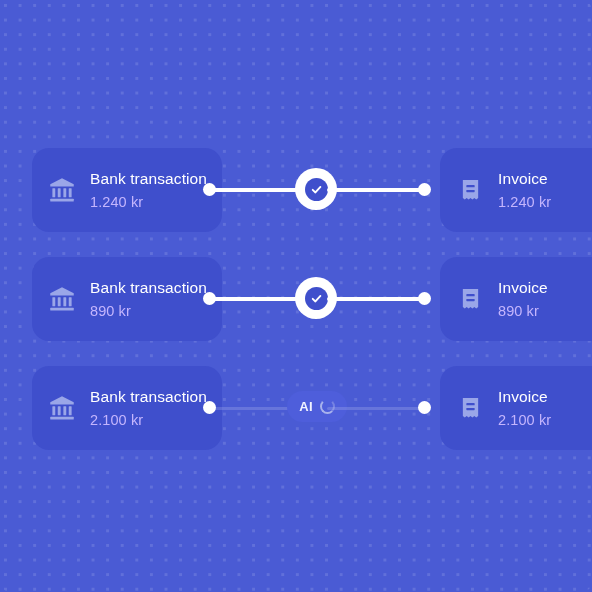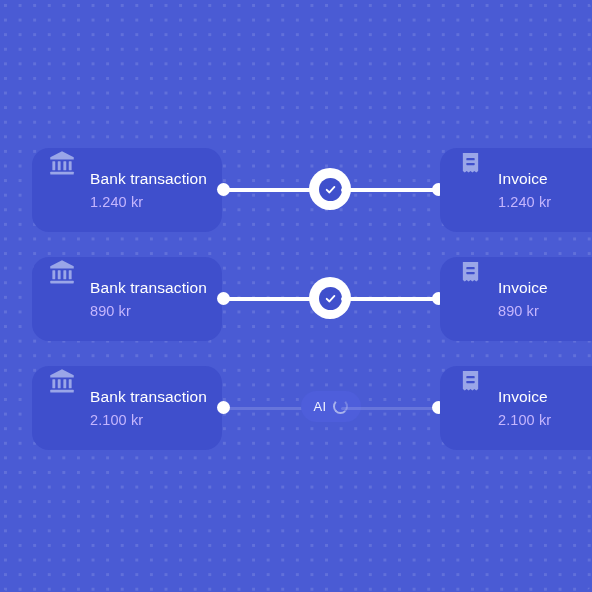--- a/index.html
+++ b/index.html
@@ -39,20 +39,21 @@
   .row-3 { top: 366px; }
 
   
   .card {
     position: absolute;
     top: 0;
     height: 84px;
     border-radius: 17px;
     background: #3f4fcc;
     display: flex;
+    align-items: center;
     box-sizing: border-box;
   }
   .card-left {
     left: 32px;
     width: 190px;
     padding-left: 15px;
   }
   .card-right {
     left: 440px;
     width: 190px;
@@ -87,23 +88,24 @@
     font-size: 14.5px;
     color: #c4b5fd;
     letter-spacing: 0.1px;
     white-space: nowrap;
   }
 
   
   .connector {
     position: absolute;
     top: 0;
-    left: 215px;
+    left: 201px;
     width: 232px;
     height: 84px;
+    font-weight: bold;
   }
 
   .conn-line {
     position: absolute;
     top: 40px;
     height: 4px;
     background: #ffffff;
     border-radius: 2px;
   }
   .conn-line.faint {

